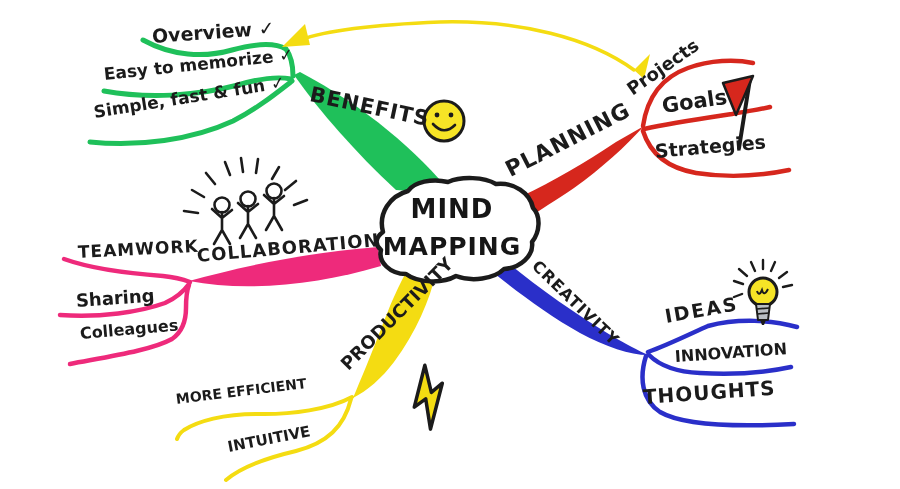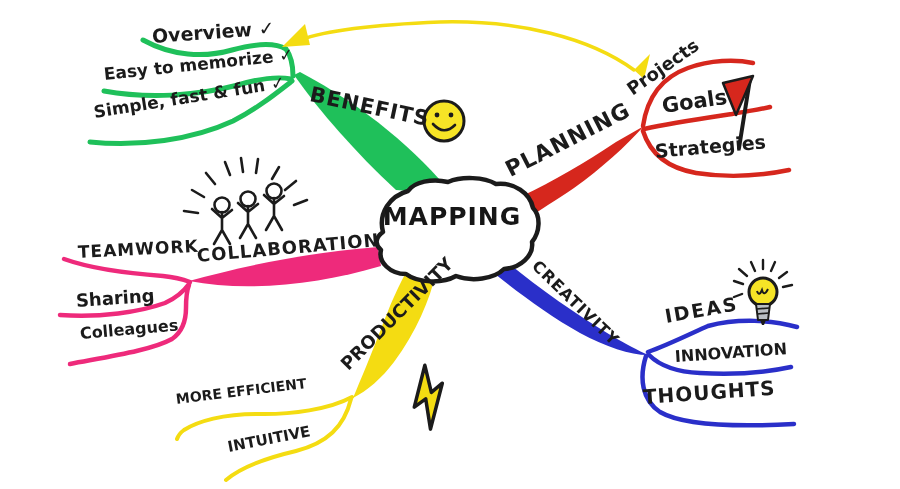--- a/index.html
+++ b/index.html
@@ -117,20 +117,21 @@
 
       <circle cx="248" cy="199" r="7.5"></circle>
       <path d="M 248 206 L 248 224 M 248 224 L 240 238 M 248 224 L 256 238 M 248 212 L 238 203 M 248 212 L 258 204"></path>
 
       <circle cx="274" cy="191" r="7.5"></circle>
       <path d="M 274 198 L 274 216 M 274 216 L 266 230 M 274 216 L 282 230 M 274 204 L 264 195 M 274 204 L 284 196"></path>
     </g>
   </svg>
 
   <div class="center-label">
+    <div class="l1">MIND</div>
     <div class="l2">MAPPING</div>
   </div>
 
   <div class="label" style="left:310px;top:84px;font-size:21px;letter-spacing:1px;transform:rotate(12deg);">BENEFITS</div>
   <div class="label" style="left:152px;top:27px;font-size:19px;transform:rotate(-4deg);">Overview ✓</div>
   <div class="label" style="left:104px;top:66px;font-size:17px;transform:rotate(-6deg);">Easy to memorize ✓</div>
   <div class="label" style="left:94px;top:104px;font-size:17px;transform:rotate(-9deg);">Simple, fast &amp; fun ✓</div>
 
   <div class="label" style="left:507px;top:160px;font-size:22px;letter-spacing:1px;transform:rotate(-27deg);">PLANNING</div>
   <div class="label" style="left:629px;top:82px;font-size:18px;transform:rotate(-35deg);">Projects</div>

